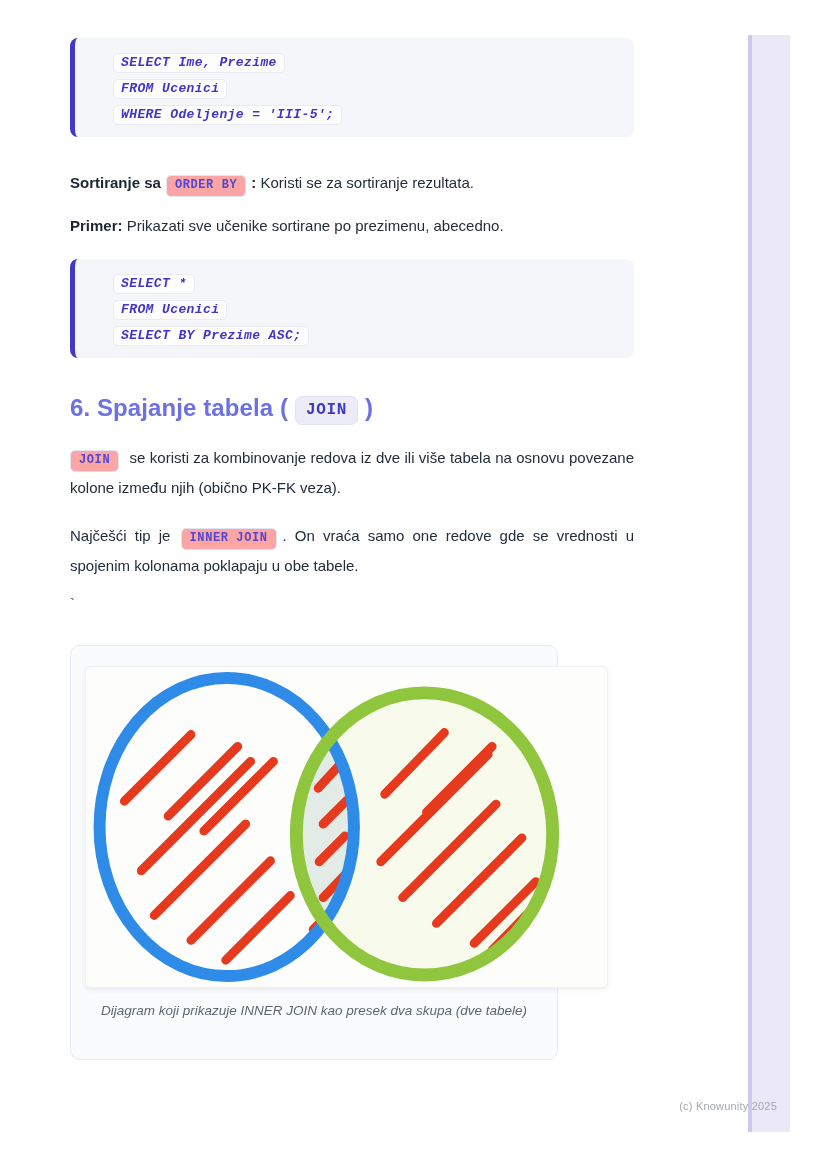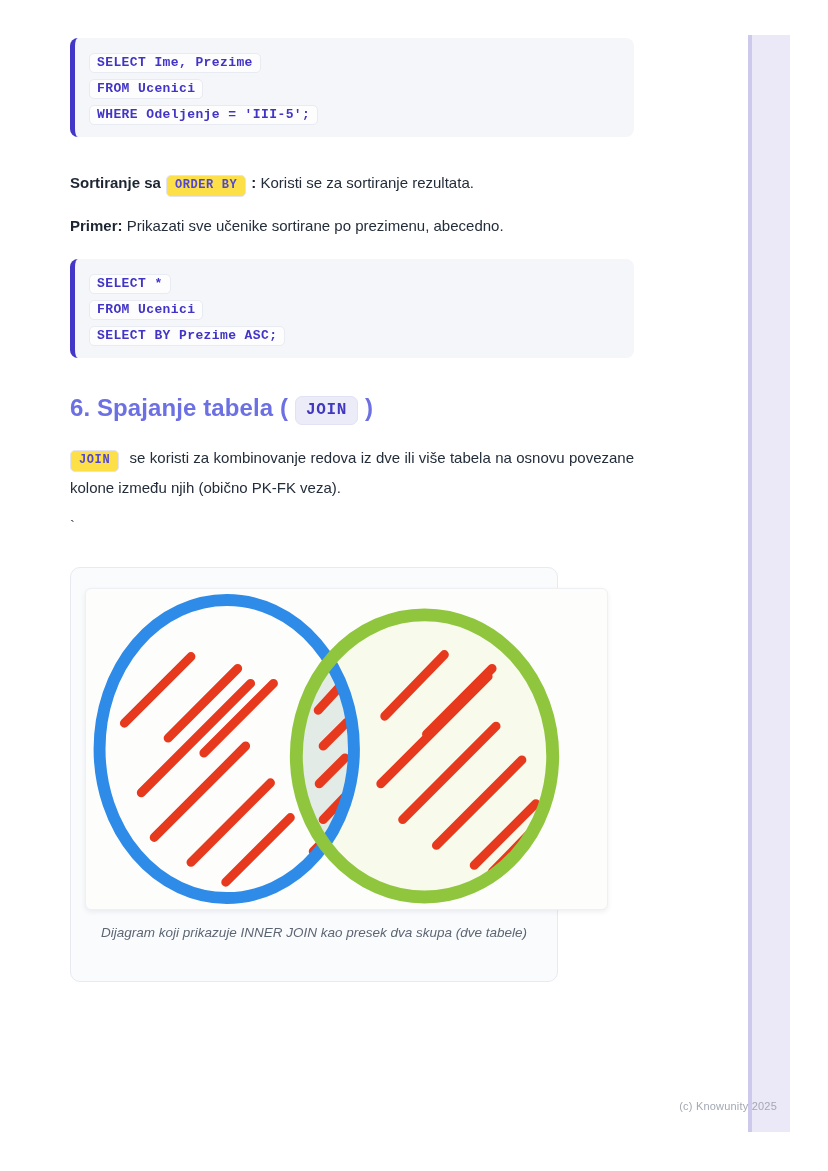--- a/index.html
+++ b/index.html
@@ -12,36 +12,36 @@
   .accent-bar{
     position:absolute;left:748px;top:35px;width:38px;height:1097px;
     background:#ebe9f8;border-left:4px solid #cdc9ec;z-index:1;
   }
   .content{position:absolute;left:70px;top:0;width:564px;z-index:2;}
 
   
   .code-block{
     margin-top:38px;background:#f5f6f9;border-radius:8px;
     border-left:5px solid #4237c6;
-    padding:14px 16px 12px 14px;box-sizing:border-box;
+    padding:14px 16px 12px 38px;box-sizing:border-box;font-style:italic;
   }
   .code-block + *{margin-top:33px;}
   .code-line{margin-bottom:5px;}
   .code-line:last-child{margin-bottom:0;}
   .code-line code{
     display:inline-block;background:#fdfdfe;border:1px solid #e9ebf2;
     border-radius:5px;padding:1px 7px 2px;
     font-family:"Liberation Mono",monospace;font-weight:bold;
     font-size:13px;letter-spacing:.4px;color:#4134c6;white-space:pre;
   }
 
   p{margin:0;font-size:15px;line-height:26px;}
   .para{margin-top:33px;}
   .chip{
-    display:inline-block;background:#fde047;border:1px solid #e2e3f4;
+    display:inline-block;background:#fca5a5;border:1px solid #e2e3f4;
     border-radius:5px;padding:2px 8px 3px;margin:0 5px;
     font-family:"Liberation Mono",monospace;font-weight:bold;
     font-size:12px;letter-spacing:.6px;color:#5147d2;white-space:pre;
     vertical-align:baseline;line-height:15px;
   }
   strong{color:#1c2531;}
 
   ul.bullets{list-style:none;margin:24px 0 0;padding:0;}
   ul.bullets li{display:flex;align-items:center;margin-bottom:15px;line-height:22px;font-size:15px;}
   ul.bullets li:last-child{margin-bottom:0;}
@@ -109,20 +109,21 @@
   <div class="code-block second">
     <div class="code-line"><code>SELECT *</code></div>
     <div class="code-line"><code>FROM Ucenici</code></div>
     <div class="code-line"><code>SELECT BY Prezime ASC;</code></div>
   </div>
 
   <h2><span>6. Spajanje tabela (</span><code class="chip">JOIN</code><span>)</span></h2>
 
   <p class="justify"><code class="chip">JOIN</code> <span>se koristi za kombinovanje redova iz dve ili više tabela na osnovu povezane kolone između njih (obično PK-FK veza).</span></p>
 
+  <p class="justify"><span class="lead-word">Najčešći tip je</span> <code class="chip">INNER JOIN</code><span>. On vraća samo one redove gde se vrednosti u spojenim kolonama poklapaju u obe tabele.</span></p>
 
   <p class="stray">`</p>
 
   <figure class="figure-card">
     <div class="figure-panel">
       <svg viewBox="0 0 523 322" width="521" height="320">
         <defs>
           <clipPath id="leftClip">
               <ellipse cx="141" cy="161" rx="128" ry="150"></ellipse>
             </clipPath>

